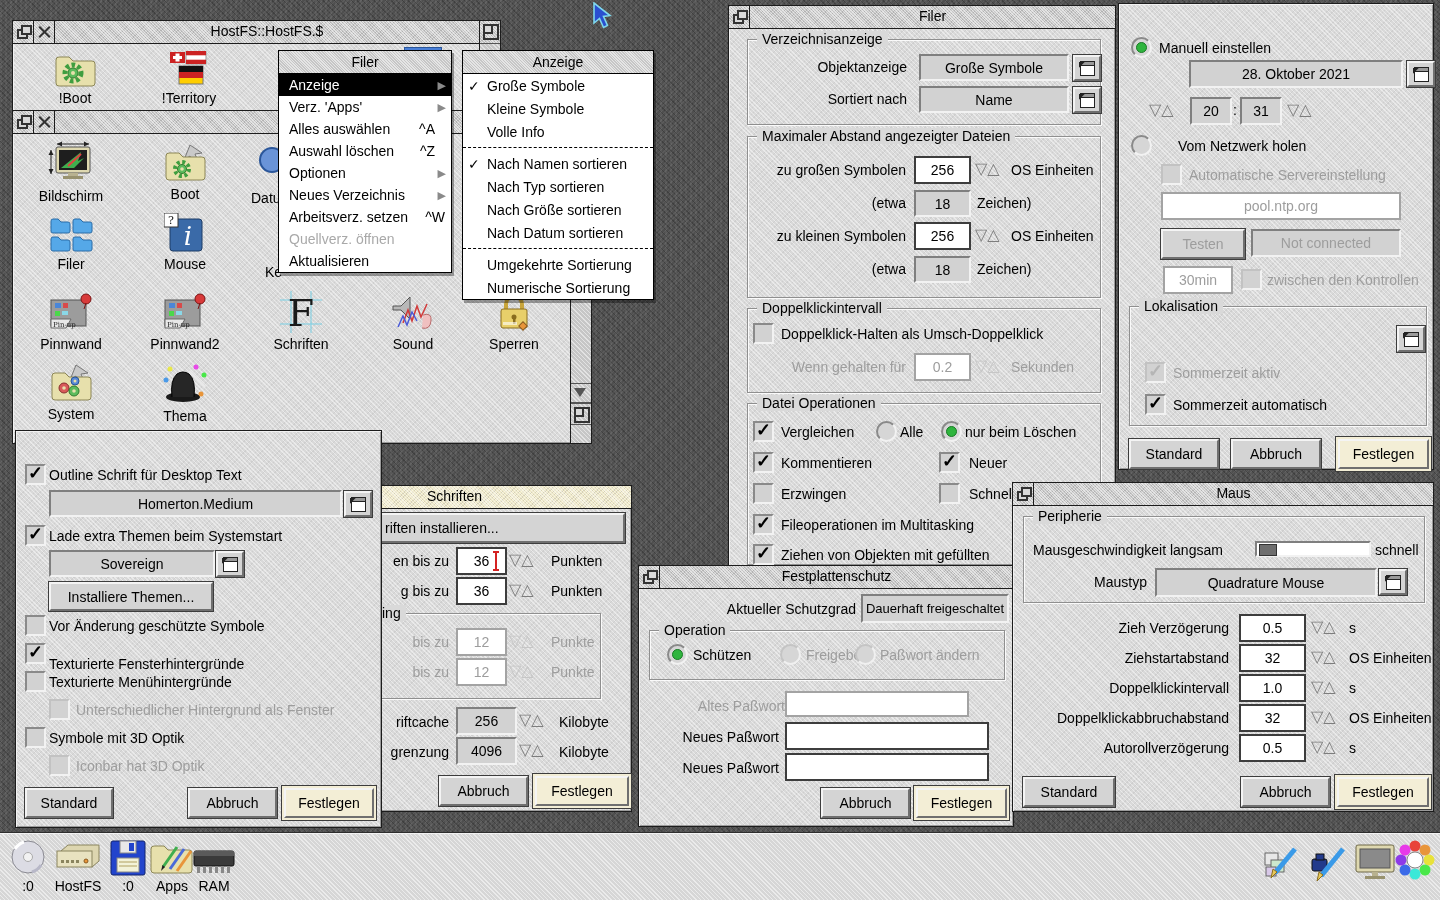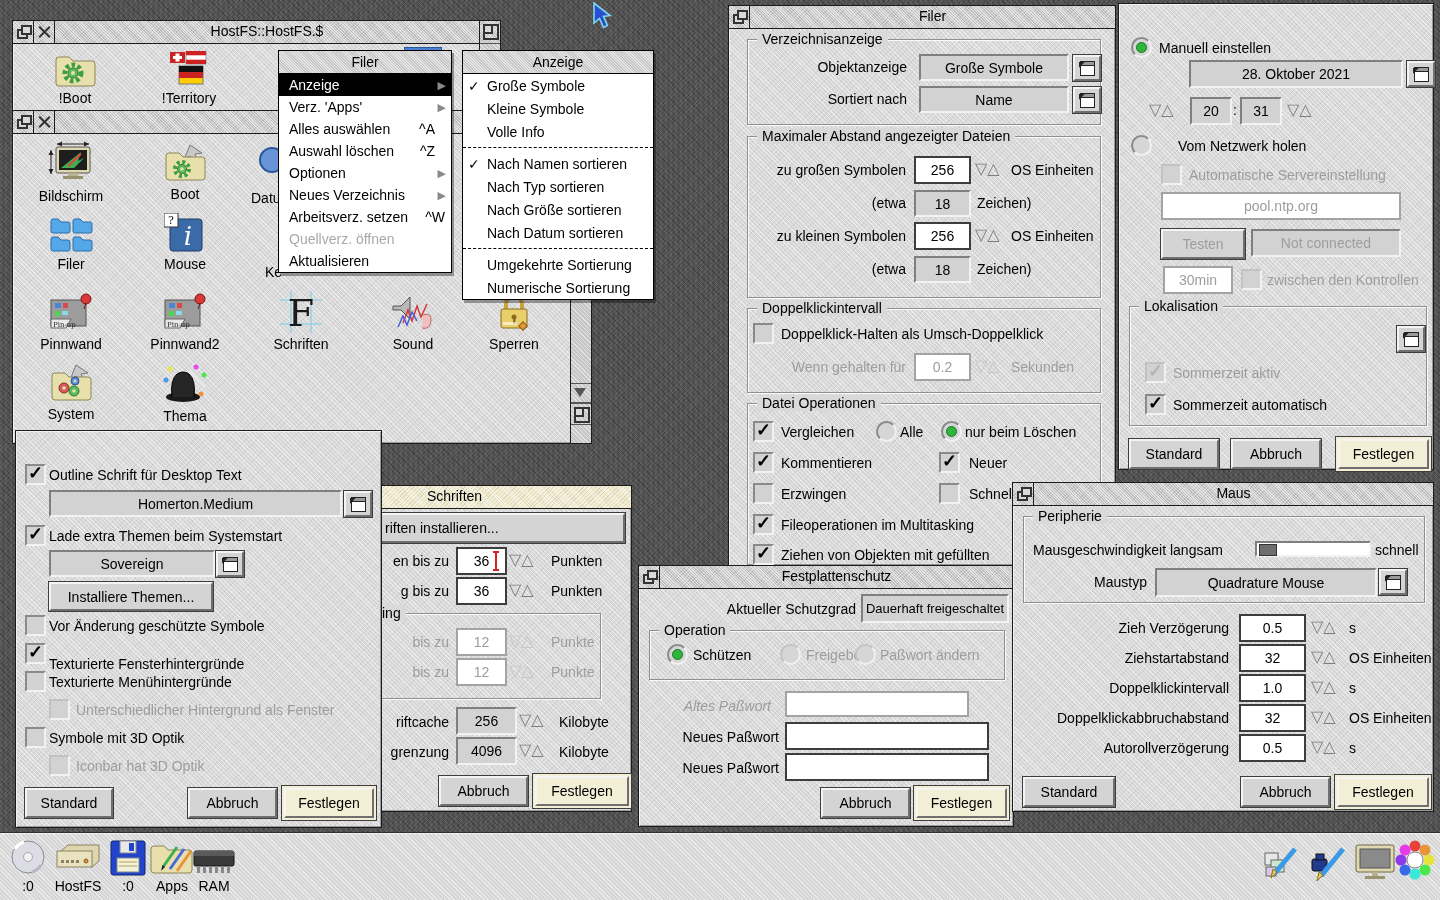--- a/index.html
+++ b/index.html
@@ -455,21 +455,21 @@
         <span>Dauerhaft freigeschaltet</span>
       </div>
     <div class="grp" style="left:10px;top:64px;width:354px;height:48px;"></div>
     <div class="glab" style="left:20px;top:56px;">Operation</div>
     <div class="rad on" style="left:28px;top:78px;"></div>
     <div class="lbl" style="left:54px;top:80px;">Schützen</div>
     <div class="rad gy" style="left:141px;top:78px;"></div>
     <div class="lbl gy" style="left:167px;top:80px;">Freigeben</div>
     <div class="rad gy" style="left:216px;top:78px;"></div>
     <div class="lbl gy" style="left:241px;top:80px;">Paßwort ändern</div>
-    <div class="lbl rgt gy" style="left:14px;top:131px;width:118px;font-style:italic;">Altes Paßwort</div>
+    <div class="lbl rgt gy" style="left:28px;top:131px;width:118px;">Altes Paßwort</div>
     <div class="fld inp gy" style="left:146px;top:125px;width:180px;height:22px;"></div>
     <div class="lbl rgt" style="left:0px;top:162px;width:140px;">Neues Paßwort</div>
     <div class="fld inp" style="left:146px;top:156px;width:200px;height:24px;"></div>
     <div class="lbl rgt" style="left:0px;top:193px;width:140px;">Neues Paßwort</div>
     <div class="fld inp" style="left:146px;top:187px;width:200px;height:24px;"></div>
     <div class="btn" style="left:182px;top:222px;width:85px;height:26px;">Abbruch</div>
     <div class="btn def" style="left:277px;top:222px;width:87px;height:26px;">Festlegen</div>
   </div>
 
   <div class="win" style="left:1012px;top:482px;width:420px;height:328px;z-index:7;">

